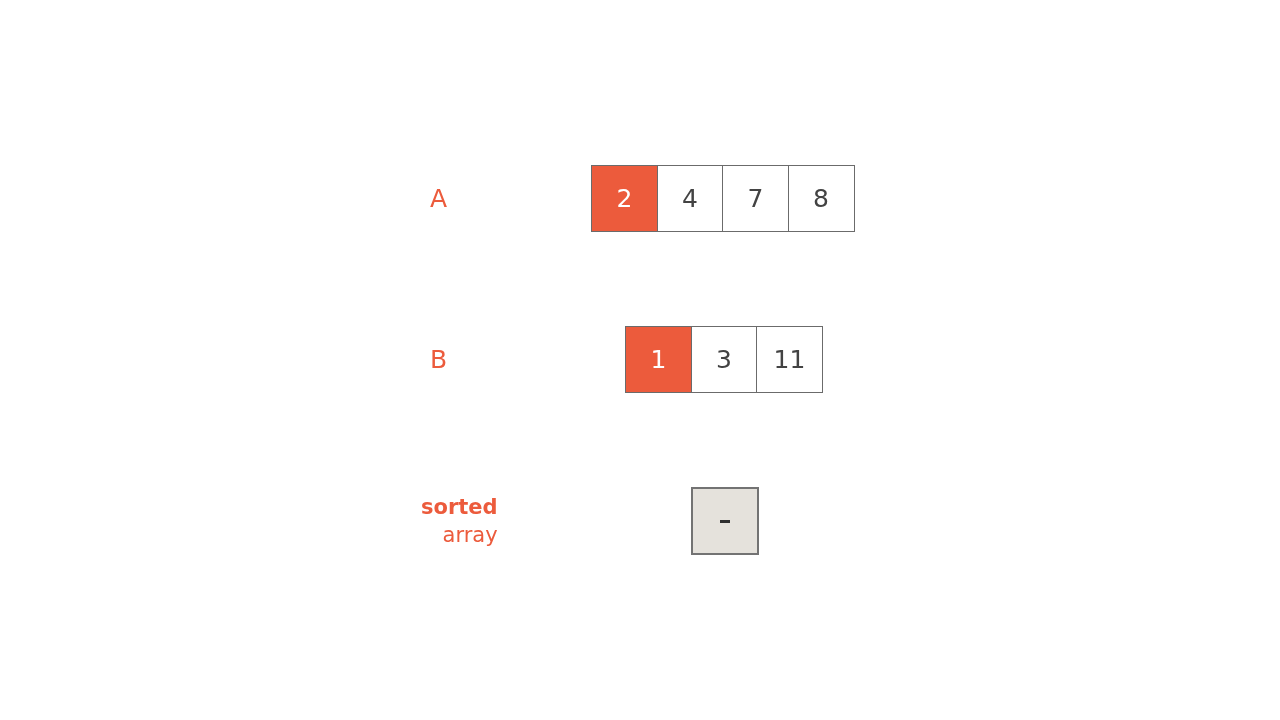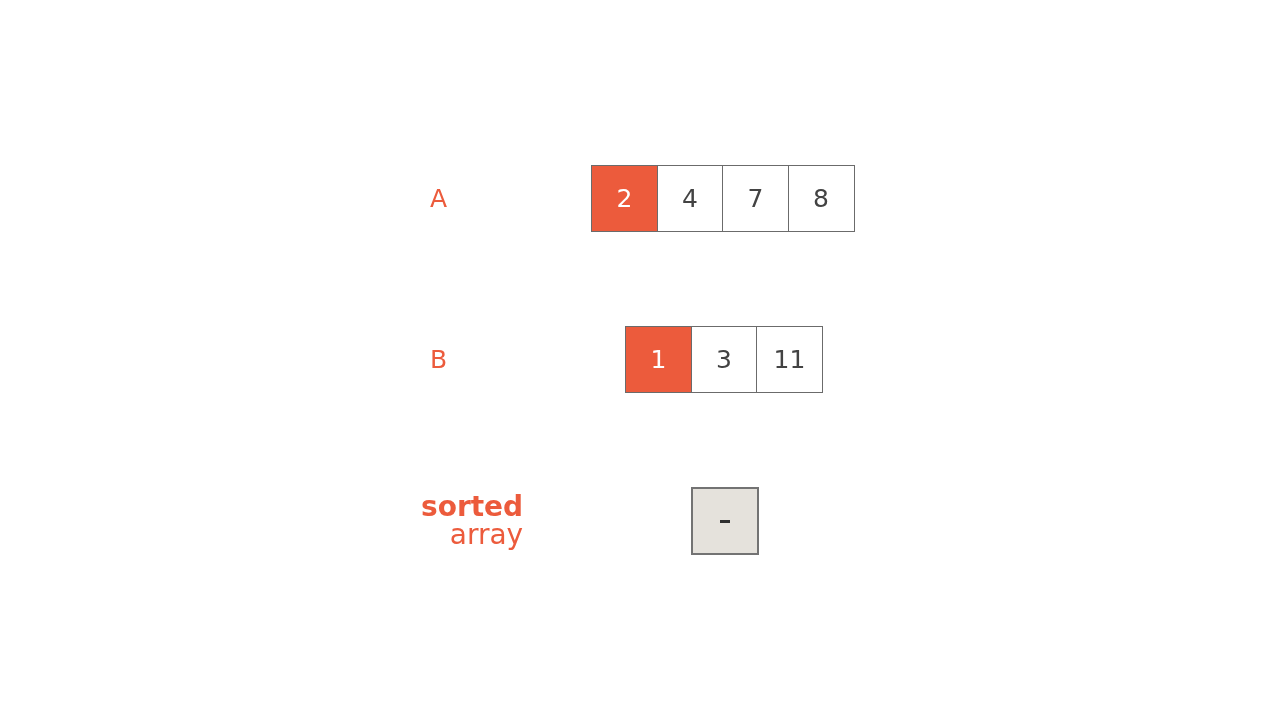--- a/index.html
+++ b/index.html
@@ -40,21 +40,21 @@
   }
 
   .label-b {
     left: 430px;
     top: 347px;
   }
 
   .label-sorted {
     left: 421px;
     top: 493px;
-    font-size: 28px;
+    font-size: 21px;
     line-height: 28px;
   }
   .label-sorted .strong {
     display: block;
     font-weight: 700;
   }
   .label-sorted .normal {
     display: block;
     font-weight: 400;
     text-align: right;

